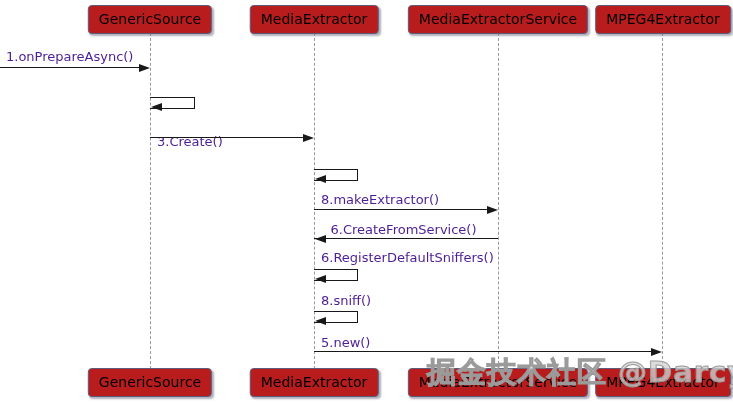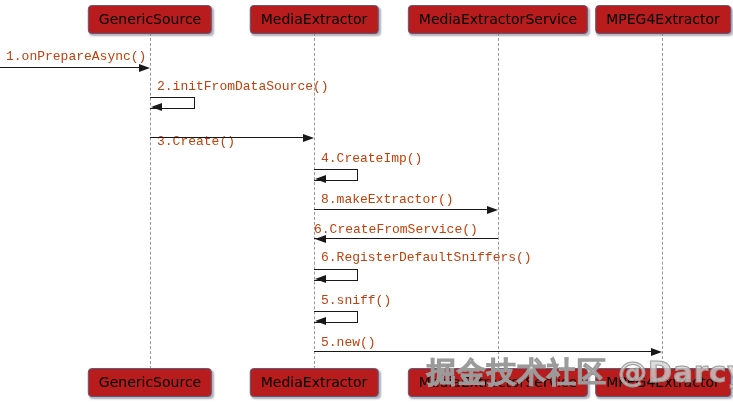--- a/index.html
+++ b/index.html
@@ -14,22 +14,22 @@
     position:absolute;transform:translateX(-50%);
     background:#b91c1c;border:1px solid #5c5c7c;border-radius:4px;
     box-shadow:1.5px 2px 2px rgba(110,110,130,0.55);
     font-size:14px;color:#000;padding:4px 10px;white-space:nowrap;
     line-height:19px;
   }
   .participant.top{top:5px;}
   .participant.bottom{top:368px;}
 
   
-  .msg-label{position:absolute;font-size:13px;color:#c2410c;white-space:nowrap;line-height:15px;font-family:Liberation Mono, monospace;}
-  .msg-label.right{text-align:left;}
+  .msg-label{position:absolute;font-size:13px;color:#4c1d95;white-space:nowrap;line-height:15px;}
+  .msg-label.right{text-align:center;}
 
   
   .line{position:absolute;height:1.3px;background:#181818;}
   .head-r{position:absolute;width:0;height:0;
     border-left:11px solid #181818;border-top:4px solid transparent;border-bottom:4px solid transparent;}
   .head-l{position:absolute;width:0;height:0;
     border-right:11px solid #181818;border-top:4px solid transparent;border-bottom:4px solid transparent;}
   .self-loop{position:absolute;width:43px;height:10px;
     border:1.3px solid #181818;border-left:none;}
 
@@ -59,45 +59,43 @@
 
   <div class="participant bottom" style="left:150px">GenericSource</div>
   <div class="participant bottom" style="left:314px">MediaExtractor</div>
   <div class="participant bottom" style="left:498px">MediaExtractorService</div>
   <div class="participant bottom" style="left:663px">MPEG4Extractor</div>
 
   <div class="msg-label" style="left:6px;top:49px">1.onPrepareAsync()</div>
   <div class="line" style="left:0;top:67px;width:140px"></div>
   <div class="head-r" style="left:139px;top:63.5px"></div>
 
-  <div class="msg-label" style="left:157px;top:79px">2.initFromDataSource()</div>
   <div class="self-loop" style="left:150px;top:97px;width:44px"></div>
   <div class="head-l" style="left:151px;top:103px"></div>
 
   <div class="msg-label" style="left:157px;top:134px">3.Create()</div>
   <div class="line" style="left:150px;top:137px;width:154px"></div>
   <div class="head-r" style="left:303px;top:133.5px"></div>
 
-  <div class="msg-label" style="left:321px;top:151px">4.CreateImp()</div>
   <div class="self-loop" style="left:314px;top:169px"></div>
   <div class="head-l" style="left:315px;top:175px"></div>
 
   <div class="msg-label" style="left:321px;top:192px">8.makeExtractor()</div>
   <div class="line" style="left:314px;top:209px;width:174px"></div>
   <div class="head-r" style="left:487px;top:205.5px"></div>
 
   <div class="msg-label right" style="left:314px;top:222px;width:179px">6.CreateFromService()</div>
   <div class="line" style="left:314px;top:238px;width:184px"></div>
   <div class="head-l" style="left:315px;top:234.5px"></div>
 
   <div class="msg-label" style="left:321px;top:250px">6.RegisterDefaultSniffers()</div>
   <div class="self-loop" style="left:314px;top:269px"></div>
   <div class="head-l" style="left:315px;top:275px"></div>
 
-  <div class="msg-label" style="left:321px;top:293px">5.sniff()</div>
+  <div class="msg-label" style="left:321px;top:293px">8.sniff()</div>
   <div class="self-loop" style="left:314px;top:311px"></div>
   <div class="head-l" style="left:315px;top:317px"></div>
 
   <div class="msg-label" style="left:321px;top:335px">5.new()</div>
   <div class="line" style="left:314px;top:351px;width:338px"></div>
   <div class="head-r" style="left:651px;top:347.5px"></div>
 
   <div class="watermark">掘金技术社区 @DarcyZhou</div>
 
 </div>

